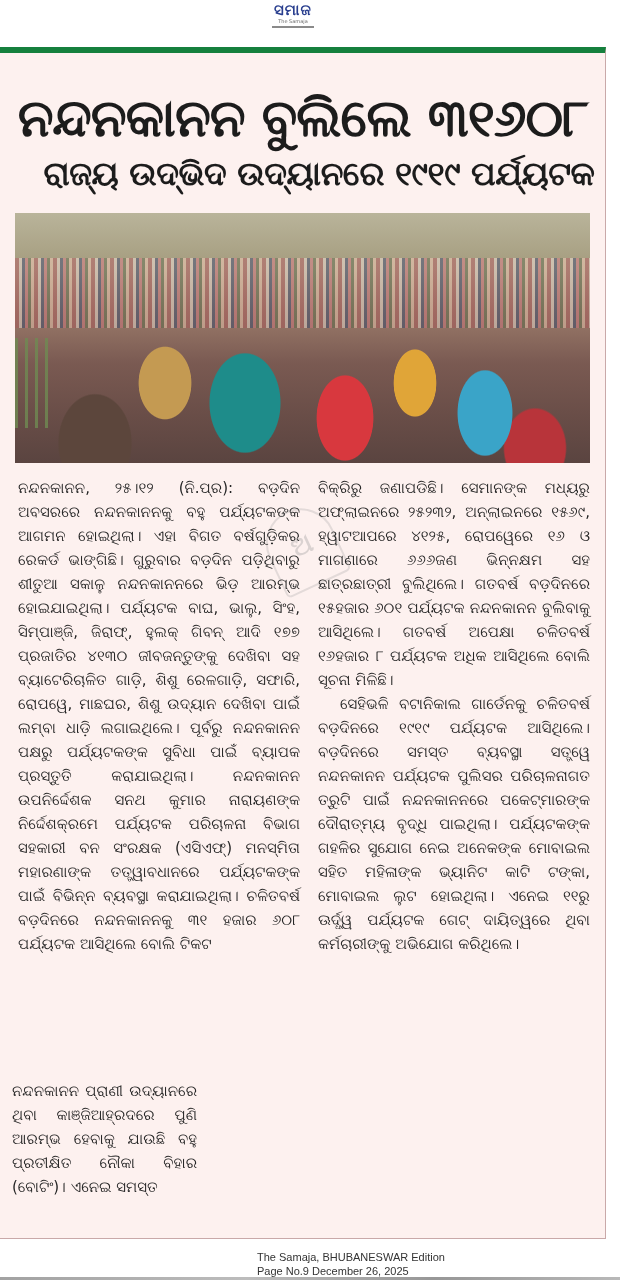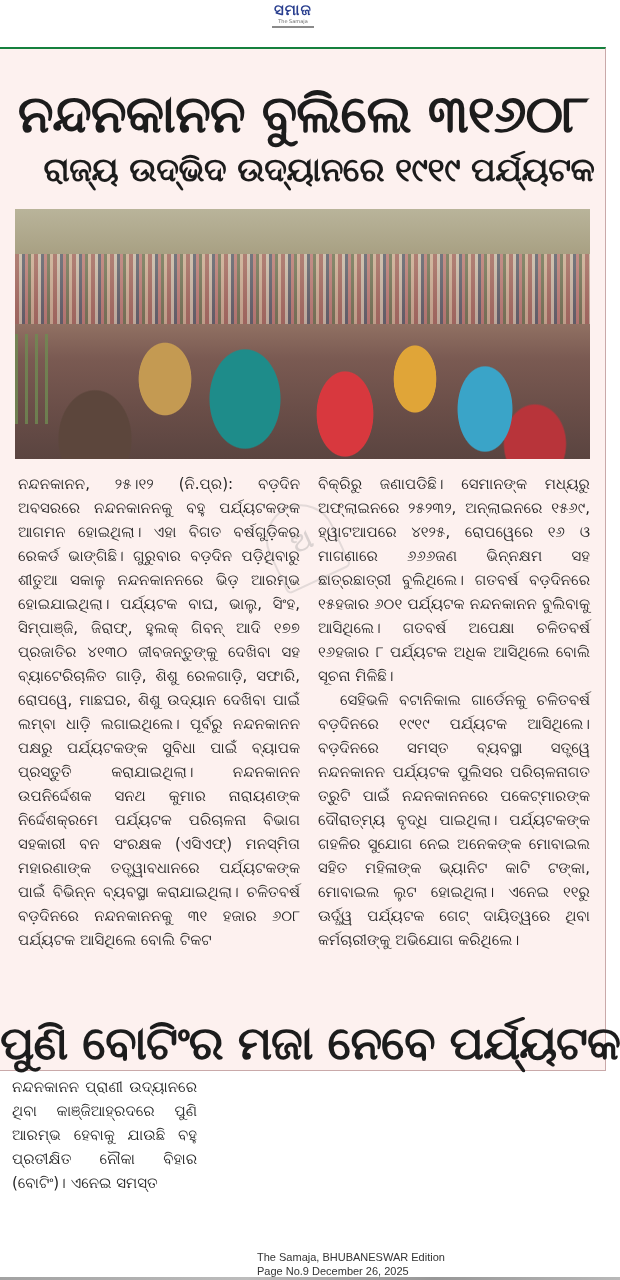--- a/index.html
+++ b/index.html
@@ -19,23 +19,23 @@
       font-size: 15px; color: #2a3f8f; letter-spacing: 1px; line-height: 16px;
     }
     .masthead .logo-sub {
       display: block; font-size: 5px; color: #6a6a6a; line-height: 7px;
     }
     .masthead .logo-sub-line {
       display: block; width: 42px; height: 2px; margin: 1px auto 0; background: #8a8a8a;
     }
 
     .clip {
-      position: absolute; left: 0; top: 47px; width: 606px; height: 1024px;
+      position: absolute; left: 0; top: 47px; width: 606px; height: 1192px;
       background: #fdf1ef;
-      border-top: 2px solid #15803d;
+      border-top: 6px solid #15803d;
       border-right: 1px solid #c9a9a9;
       border-bottom: 1px solid #c9a9a9;
     }
 
     .headline {
       position: absolute; left: 0; top: 34px; width: 606px; text-align: center;
       font-family: "DejaVu Sans", sans-serif; font-weight: bold;
       font-size: 52px; line-height: 62px; color: #1c1c1c; letter-spacing: -1px;
       white-space: nowrap;
     }
@@ -144,21 +144,20 @@
 
   <div class="col col-a1 body-text">
     <p>ନନ୍ଦନକାନନ, ୨୫।୧୨ (ନି.ପ୍ର): ବଡ଼ଦିନ ଅବସରରେ ନନ୍ଦନକାନନକୁ ବହୁ ପର୍ଯ୍ୟଟକଙ୍କ ଆଗମନ ହୋଇଥିଲା। ଏହା ବିଗତ ବର୍ଷଗୁଡ଼ିକର ରେକର୍ଡ ଭାଙ୍ଗିଛି। ଗୁରୁବାର ବଡ଼ଦିନ ପଡ଼ିଥିବାରୁ ଶୀତୁଆ ସକାଳୁ ନନ୍ଦନକାନନରେ ଭିଡ଼ ଆରମ୍ଭ ହୋଇଯାଇଥିଲା। ପର୍ଯ୍ୟଟକ ବାଘ, ଭାଲୁ, ସିଂହ, ସିମ୍ପାଞ୍ଜି, ଜିରାଫ୍, ହୁଲକ୍ ଗିବନ୍ ଆଦି ୧୭୭ ପ୍ରଜାତିର ୪୧୩୦ ଜୀବଜନ୍ତୁଙ୍କୁ ଦେଖିବା ସହ ବ୍ୟାଟେରିଚାଳିତ ଗାଡ଼ି, ଶିଶୁ ରେଳଗାଡ଼ି, ସଫାରି, ରୋପୱେ, ମାଛଘର, ଶିଶୁ ଉଦ୍ୟାନ ଦେଖିବା ପାଇଁ ଲମ୍ବା ଧାଡ଼ି ଲଗାଇଥିଲେ। ପୂର୍ବରୁ ନନ୍ଦନକାନନ ପକ୍ଷରୁ ପର୍ଯ୍ୟଟକଙ୍କ ସୁବିଧା ପାଇଁ ବ୍ୟାପକ ପ୍ରସ୍ତୁତି କରାଯାଇଥିଲା। ନନ୍ଦନକାନନ ଉପନିର୍ଦ୍ଦେଶକ ସନଥ କୁମାର ନାରାୟଣଙ୍କ ନିର୍ଦ୍ଦେଶକ୍ରମେ ପର୍ଯ୍ୟଟକ ପରିଚାଳନା ବିଭାଗ ସହକାରୀ ବନ ସଂରକ୍ଷକ (ଏସିଏଫ୍) ମନସ୍ମିତା ମହାରଣାଙ୍କ ତତ୍ତ୍ୱାବଧାନରେ ପର୍ଯ୍ୟଟକଙ୍କ ପାଇଁ ବିଭିନ୍ନ ବ୍ୟବସ୍ଥା କରାଯାଇଥିଲା। ଚଳିତବର୍ଷ ବଡ଼ଦିନରେ ନନ୍ଦନକାନନକୁ ୩୧ ହଜାର ୬୦୮ ପର୍ଯ୍ୟଟକ ଆସିଥିଲେ ବୋଲି ଟିକଟ</p>
   </div>
 
   <div class="col col-a2 body-text">
     <p>ବିକ୍ରିରୁ ଜଣାପଡିଛି। ସେମାନଙ୍କ ମଧ୍ୟରୁ ଅଫ୍‌ଲାଇନରେ ୨୫୨୩୨, ଅନ୍‌ଲାଇନରେ ୧୫୬୯, ହ୍ୱାଟଆପରେ ୪୧୨୫, ରୋପୱେରେ ୧୬ ଓ ମାଗଣାରେ ୬୬୬ଜଣ ଭିନ୍ନକ୍ଷମ ସହ ଛାତ୍ରଛାତ୍ରୀ ବୁଲିଥିଲେ। ଗତବର୍ଷ ବଡ଼ଦିନରେ ୧୫ହଜାର ୬୦୧ ପର୍ଯ୍ୟଟକ ନନ୍ଦନକାନନ ବୁଲିବାକୁ ଆସିଥିଲେ। ଗତବର୍ଷ ଅପେକ୍ଷା ଚଳିତବର୍ଷ ୧୬ହଜାର ୮ ପର୍ଯ୍ୟଟକ ଅଧିକ ଆସିଥିଲେ ବୋଲି ସୂଚନା ମିଳିଛି।</p>
     <p class="indent">ସେହିଭଳି ବଟାନିକାଲ ଗାର୍ଡେନକୁ ଚଳିତବର୍ଷ ବଡ଼ଦିନରେ ୧୯୧୯ ପର୍ଯ୍ୟଟକ ଆସିଥିଲେ। ବଡ଼ଦିନରେ ସମସ୍ତ ବ୍ୟବସ୍ଥା ସତ୍ତ୍ୱେ ନନ୍ଦନକାନନ ପର୍ଯ୍ୟଟକ ପୁଲିସର ପରିଚାଳନାଗତ ତ୍ରୁଟି ପାଇଁ ନନ୍ଦନକାନନରେ ପକେଟ୍‌ମାରଙ୍କ ଦୌରାତ୍ମ୍ୟ ବୃଦ୍ଧି ପାଇଥିଲା। ପର୍ଯ୍ୟଟକଙ୍କ ଗହଳିର ସୁଯୋଗ ନେଇ ଅନେକଙ୍କ ମୋବାଇଲ ସହିତ ମହିଳାଙ୍କ ଭ୍ୟାନିଟ କାଟି ଟଙ୍କା, ମୋବାଇଲ ଲୁଟ ହୋଇଥିଲା। ଏନେଇ ୧୧ରୁ ଊର୍ଦ୍ଧ୍ୱ ପର୍ଯ୍ୟଟକ ଗେଟ୍ ଦାୟିତ୍ୱରେ ଥିବା କର୍ମଚାରୀଙ୍କୁ ଅଭିଯୋଗ କରିଥିଲେ।</p>
   </div>
 
-  <h1 class="headline2">ପୁଣି ବୋଟିଂର ମଜା ନେବେ ପର୍ଯ୍ୟଟକ</h1>
 
   <div class="col col-b1 body-text">
     <p>ନନ୍ଦନକାନନ ପ୍ରାଣୀ ଉଦ୍ୟାନରେ ଥିବା କାଞ୍ଜିଆହ୍ରଦରେ ପୁଣି ଆରମ୍ଭ ହେବାକୁ ଯାଉଛି ବହୁ ପ୍ରତୀକ୍ଷିତ ନୌକା ବିହାର (ବୋଟିଂ)। ଏନେଇ ସମସ୍ତ</p>
   </div>
 
 </div>
 
 <div class="footer">
   <div>The Samaja, BHUBANESWAR Edition</div>
   <div>Page No.9 December 26, 2025</div>

